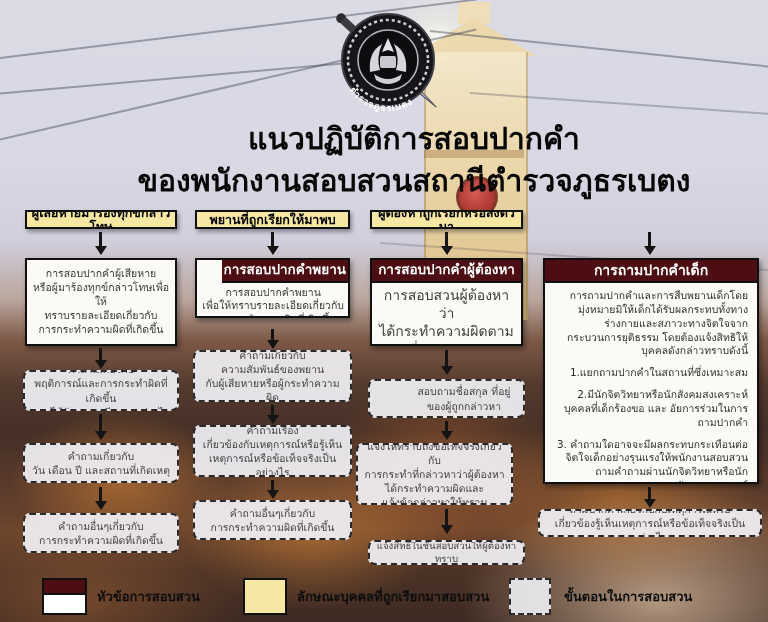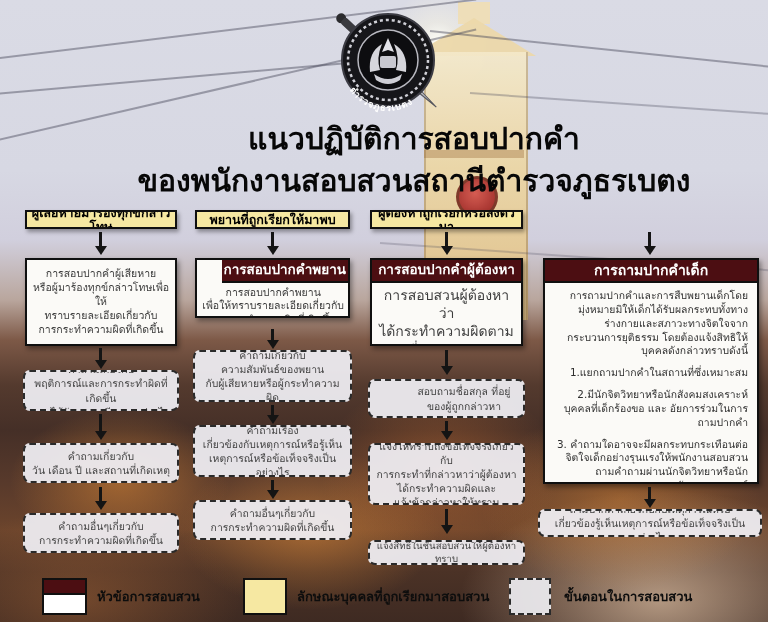--- a/index.html
+++ b/index.html
@@ -160,21 +160,21 @@
     <div class="bod" style="font-size:14px;">การสอบสวนผู้ต้องหาว่า
 ได้กระทำความผิดตามที่ถูกกล่าวหา
 หรือไม่ โดยให้โอกาสผู้ต้องหา
 แก้ข้อกล่าวหาโดยแสดง
 ข้อเท็จจริงอันเป็นประโยชน์แก่ตน</div>
   </div>
   <div class="arrow" style="left:445px;top:350px;height:17px;"></div>
   <div class="abs step" style="left:368px;top:379px;width:157px;height:39px;padding-left:40px;">สอบถามชื่อสกุล ที่อยู่
 ของผู้ถูกกล่าวหา</div>
   <div class="arrow" style="left:445px;top:421px;height:11px;"></div>
-  <div class="abs step" style="left:368px;top:443px;width:157px;height:62px;">แจ้งให้ทราบถึงข้อเท็จจริงเกี่ยวกับ
+  <div class="abs step" style="left:356px;top:443px;width:157px;height:62px;">แจ้งให้ทราบถึงข้อเท็จจริงเกี่ยวกับ
 การกระทำที่กล่าวหาว่าผู้ต้องหา
 ได้กระทำความผิดและ
 แจ้งข้อกล่าวหาให้ทราบ</div>
   <div class="arrow" style="left:445px;top:509px;height:17px;"></div>
   <div class="abs step" style="left:368px;top:540px;width:157px;height:25px;font-size:9.6px;">แจ้งสิทธิในชั้นสอบสวนให้ผู้ต้องหาทราบ</div>
 
   <div class="arrow" style="left:648px;top:232px;height:15px;"></div>
   <div class="abs tbox" style="left:543px;top:258px;width:216px;height:226px;">
     <div class="bar" style="font-size:14px;">การถามปากคำเด็ก</div>
     <div class="bod4">

